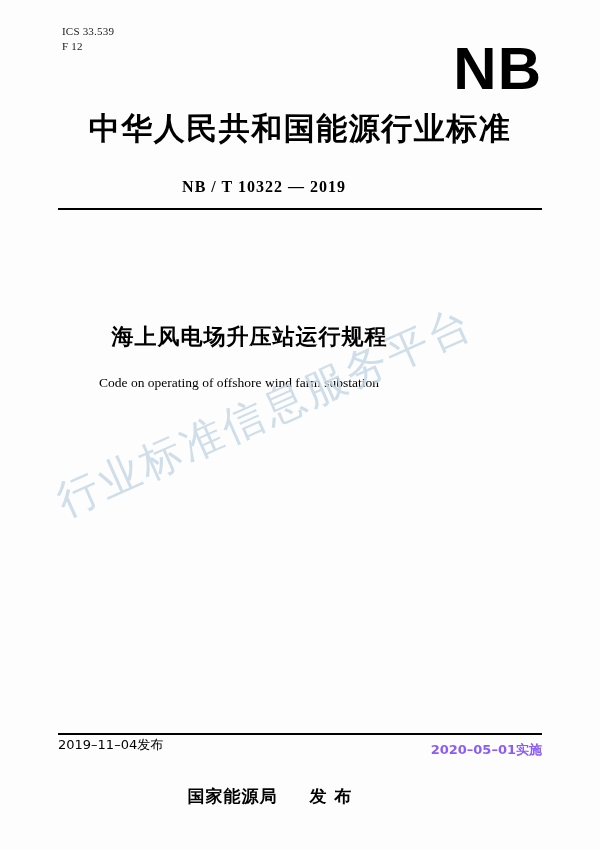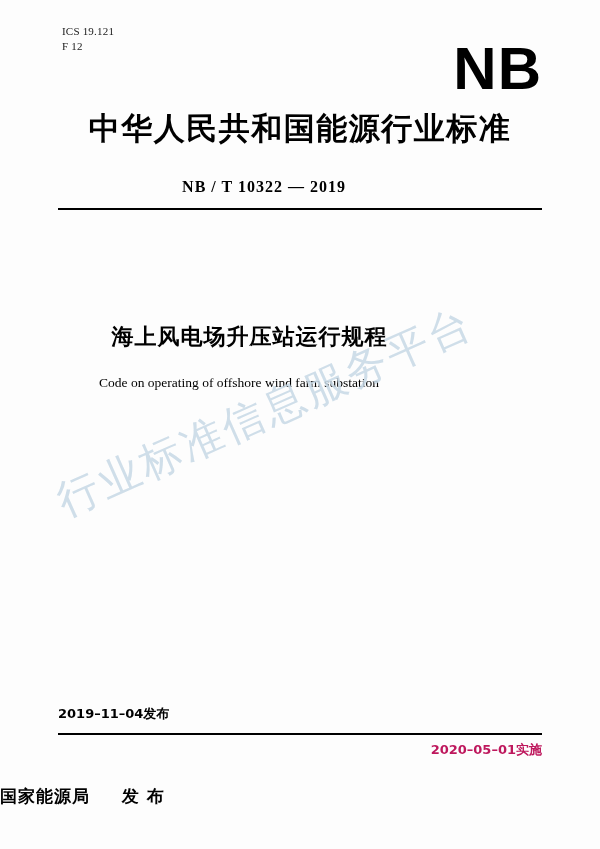--- a/index.html
+++ b/index.html
@@ -134,56 +134,57 @@
     left: 58px;
     top: 733px;
     width: 484px;
     height: 2px;
     background: #000000;
   }
 
   .date-issue {
     position: absolute;
     left: 58px;
-    top: 705px;
-    font-family: "DejaVu Sans", sans-serif;
-    font-weight: bold;
+    top: 736px;
+    font-family: "DejaVu Sans", sans-serif;
+    font-weight: normal;
     font-size: 13px;
     color: #000000;
   }
   .date-impl {
     position: absolute;
     right: 58px;
     top: 741px;
     font-family: "DejaVu Sans", sans-serif;
     font-weight: bold;
     font-size: 13px;
-    color: #be185d;
+    color: #8b5cf6;
   }
 
   .issuer {
     position: absolute;
     left: 0;
     top: 785px;
     width: 540px;
+    text-align: center;
     font-family: "DejaVu Sans", sans-serif;
     font-weight: bold;
     font-size: 17px;
     letter-spacing: 1px;
     color: #000000;
   }
   .issuer .gap { display: inline-block; width: 18px; }
 </style>
 </head>
 <body>
 
 <div class="page">
 
   <div class="ics-block">
-    <div>ICS 19.121</div>
+    <div>ICS 33.539</div>
     <div>F 12</div>
   </div>
 
   <div class="nb-logo">NB</div>
 
   <div class="std-title">中华人民共和国能源行业标准</div>
 
   <div class="std-number">NB / T  10322 — 2019</div>
 
   <div class="rule-top"></div>

